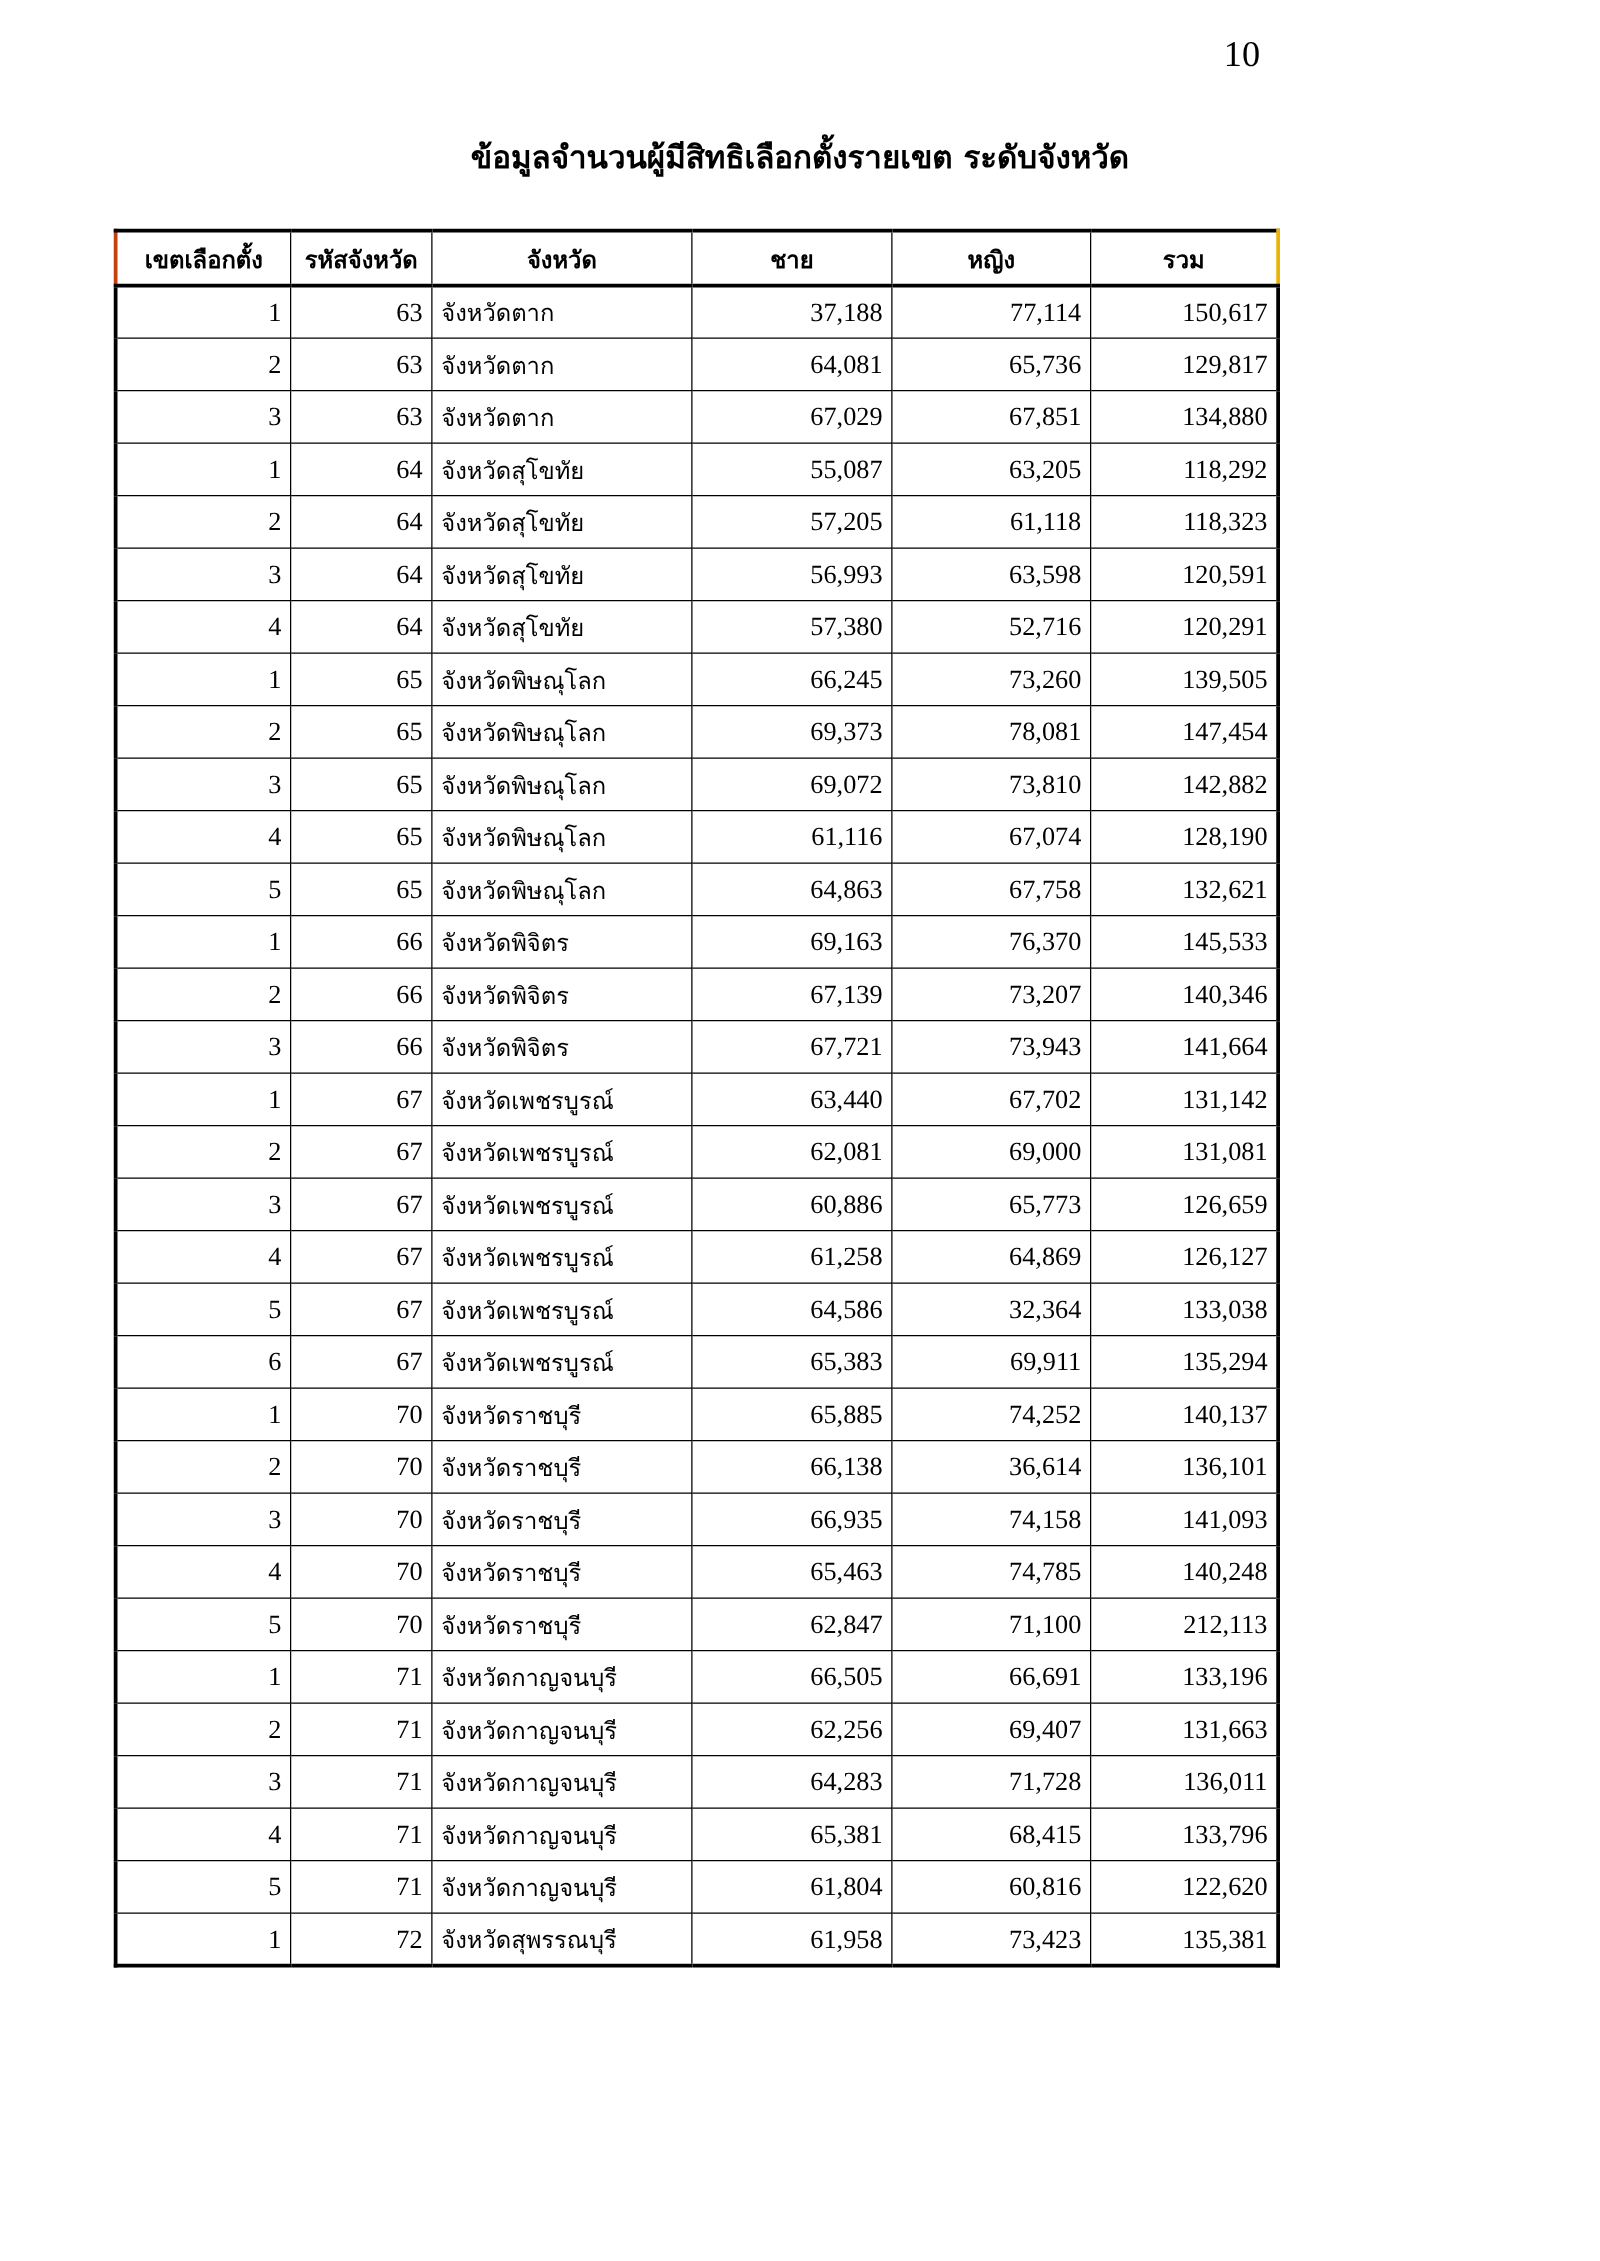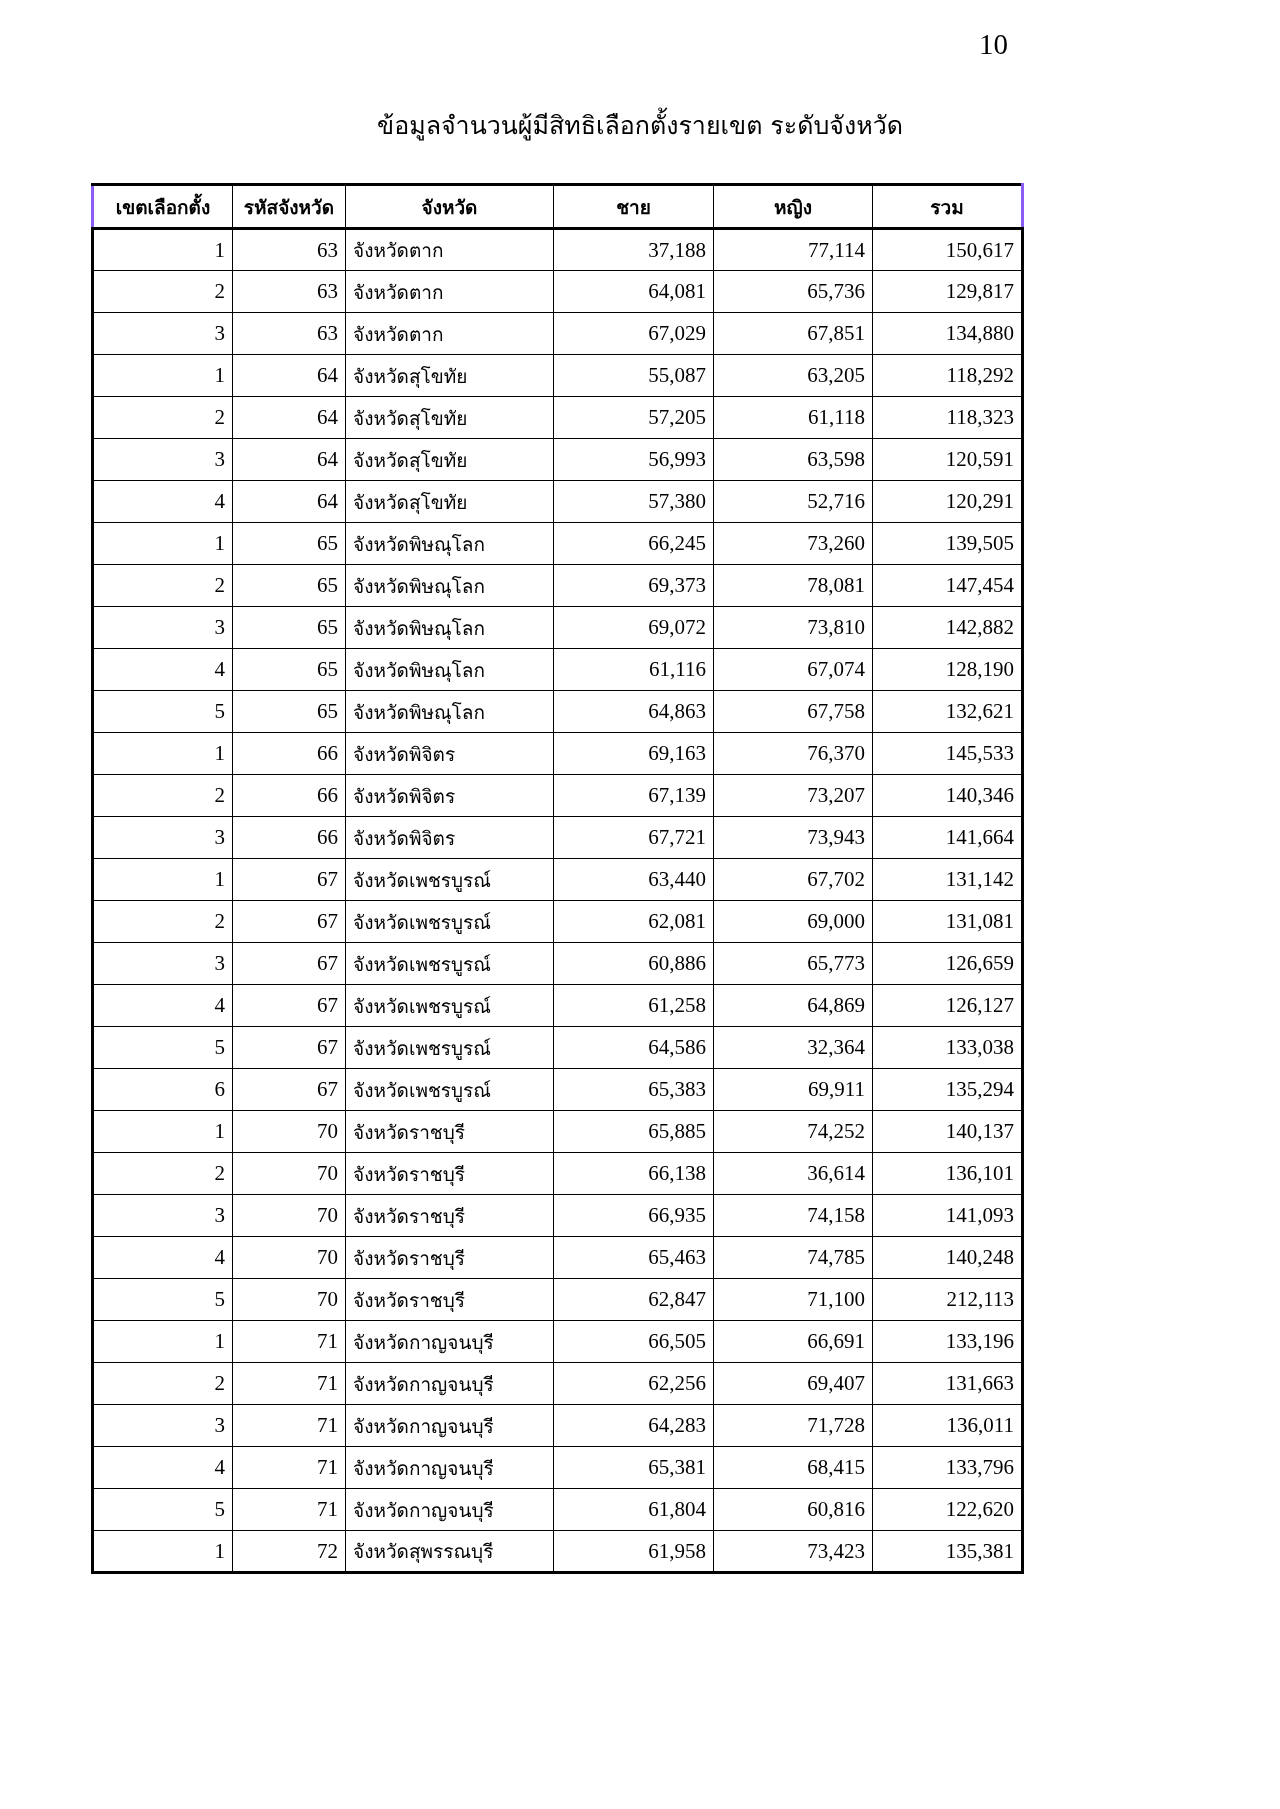--- a/index.html
+++ b/index.html
@@ -31,21 +31,21 @@
     font-family: "Liberation Serif", "DejaVu Serif", serif;
     color: #000;
   }
   .doc-title {
     position: absolute;
     top: 105px;
     left: 0;
     width: 1280px;
     text-align: center;
     font-size: 25px;
-    font-weight: normal;
+    font-weight: bold;
     font-family: "DejaVu Sans", "Liberation Sans", sans-serif;
     letter-spacing: 0px;
     color: #000;
   }
   .table-wrap {
     position: absolute;
     top: 183px;
     left: 91px;
     width: 930px;
   }
@@ -66,22 +66,22 @@
   }
   table.voters thead th {
     text-align: center;
     font-weight: bold;
     font-family: "DejaVu Sans", "Liberation Sans", sans-serif;
     font-size: 19px;
     height: 44px;
     border-top: 3px solid #000;
     border-bottom: 3px solid #000;
   }
-  table.voters thead th.c-zone { border-left: 3px solid #8b5cf6; }
-  table.voters thead th.c-total { border-right: 3px solid #8b5cf6; font-family: Liberation Serif, serif; }
+  table.voters thead th.c-zone { border-left: 3px solid #c2410c; }
+  table.voters thead th.c-total { border-right: 3px solid #eab308; font-family: Liberation Serif, serif; }
 
   table.voters tbody td.c-zone { border-left: 3px solid #000; }
   table.voters tbody td.c-total { border-right: 3px solid #000; }
   table.voters tbody tr:last-child td { border-bottom: 3px solid #000; }
 
   
   col.w-zone     { width: 140px; }
   col.w-code     { width: 113px; }
   col.w-province { width: 208px; }
   col.w-male     { width: 160px; }

